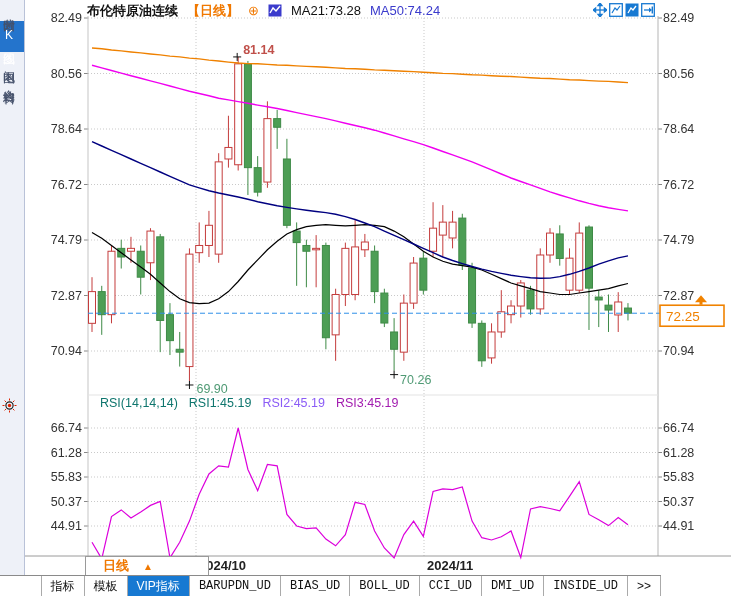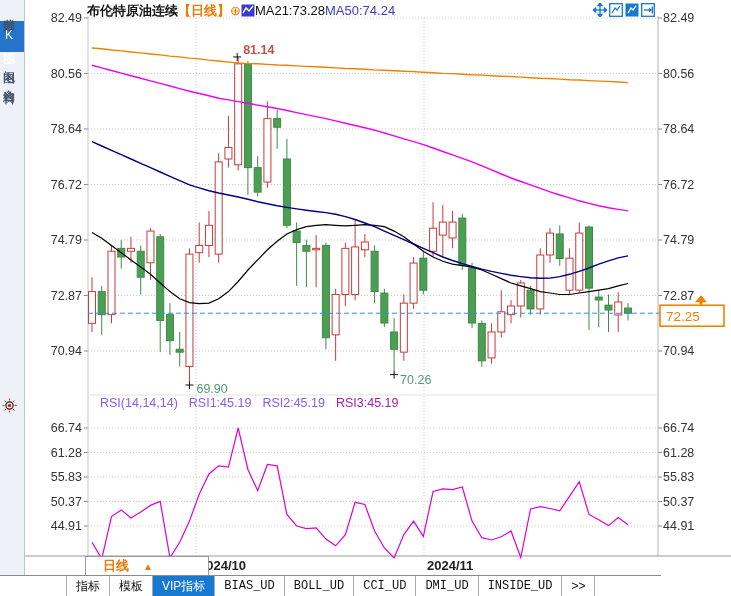--- a/index.html
+++ b/index.html
@@ -7,33 +7,33 @@
        font-family:"Liberation Sans",sans-serif;font-size:12px;color:#222;}
   #chart-svg{position:absolute;left:0;top:0;z-index:1;}
   
   .sidebar{position:absolute;left:0;top:0;width:25px;height:575px;background:#eef1f8;
            border-right:1px solid #b9c2d8;z-index:2;box-sizing:border-box;}
   .side-item{writing-mode:vertical-lr;text-orientation:upright;display:block;margin:2px auto;
              padding:7px 0;width:100%;text-align:center;font-size:12px;color:#45516b;
              letter-spacing:1px;cursor:pointer;box-sizing:border-box;}
   .side-item.sel{background:#2474cc;color:#fff;}
   
-  .hdr{position:absolute;left:87px;top:2px;height:17px;display:flex;align-items:center;
+  .hdr{position:absolute;left:87px;top:2px;height:17px;display:flex;gap:9px;align-items:center;
        font-size:13px;z-index:2;white-space:nowrap;}
   .sym{font-weight:bold;color:#111;}
   .period-tag{color:#f07800;font-weight:bold;}
   .add-ic{color:#f07800;font-size:13px;}
   .ma-set{color:#111;}
   .ma21{color:#111;}
   .ma50{color:#3b3bcc;}
   .toolbar{position:absolute;left:593px;top:3px;display:flex;gap:2px;z-index:2;}
   .tb{width:14px;height:14px;display:block;cursor:pointer;}
   
   .rsi-hdr{position:absolute;left:100px;top:396px;display:flex;gap:11px;font-size:12.5px;z-index:2;white-space:nowrap;}
-  .rsi-set,.rsi1{color:#8b5cf6;}
+  .rsi-set,.rsi1{color:#0f766e;}
   .rsi2{color:#8b5cf6;}
   .rsi3{color:#a21caf;}
   .alarm{position:absolute;left:2px;top:398px;width:15px;height:15px;z-index:2;cursor:pointer;}
   
   .period-box{position:absolute;left:85px;top:556px;width:105px;height:18px;background:#fff;
               border:1px solid #9a9a9a;display:flex;align-items:center;padding-left:17px;gap:14px;
               z-index:3;box-sizing:content-box;cursor:pointer;text-align:right;}
   .period-box .pl{color:#f07800;font-weight:bold;font-size:13px;}
   .period-box .pa{color:#f07800;font-size:10px;}
   
@@ -348,19 +348,20 @@
 <div class="period-box">
   <span class="pl">日线</span>
   <span class="pa">▲</span>
 </div>
 
 <div class="tabbar">
   <span class="tab-spacer"></span>
   <span class="tab">指标</span>
   <span class="tab">模板</span>
   <span class="tab sel">VIP指标</span>
+  <span class="tab mono">BARUPDN_UD</span>
   <span class="tab mono">BIAS_UD</span>
   <span class="tab mono">BOLL_UD</span>
   <span class="tab mono">CCI_UD</span>
   <span class="tab mono">DMI_UD</span>
   <span class="tab mono">INSIDE_UD</span>
   <span class="tab">&gt;&gt;</span>
 </div>
 
 </body></html>

